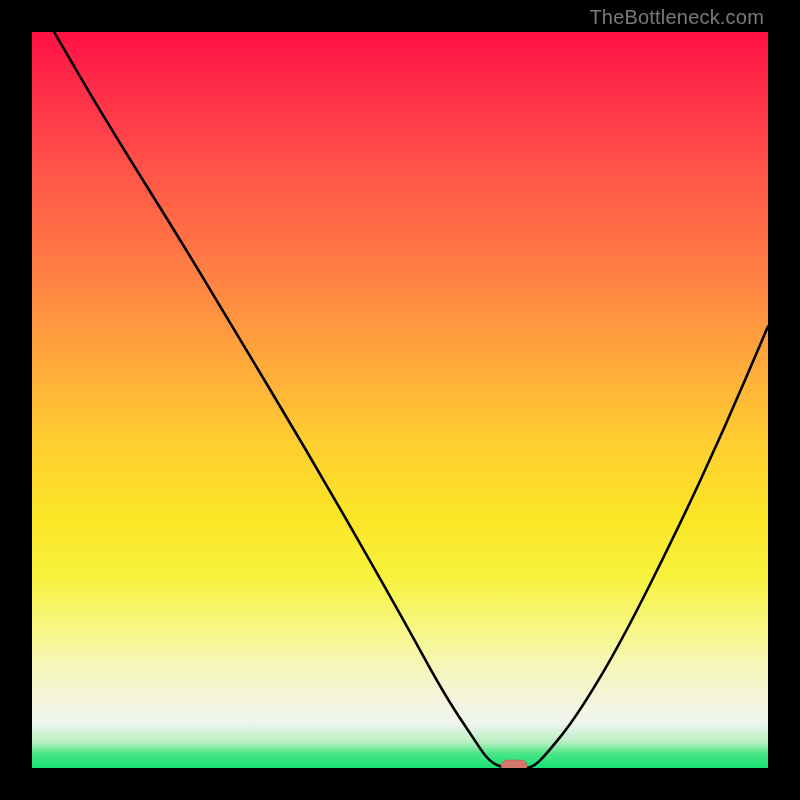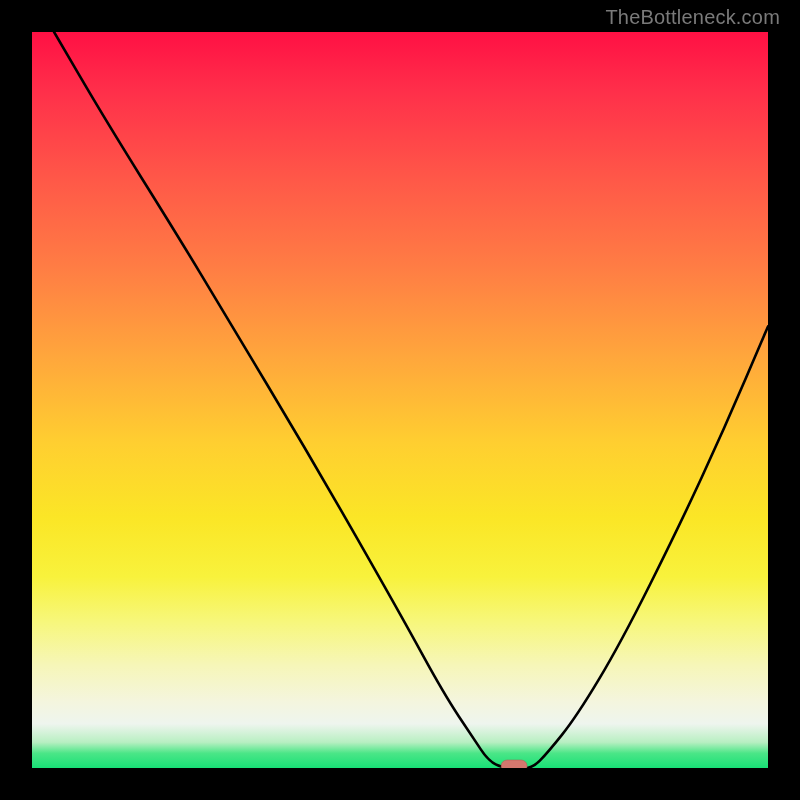--- a/index.html
+++ b/index.html
@@ -49,21 +49,21 @@
   .curve {
     position: absolute;
     inset: 0;
     width: 100%;
     height: 100%;
     pointer-events: none;
   }
   .watermark {
     position: absolute;
     top: 6px;
-    right: 20px;
+    right: 36px;
     color: #7a7a7a;
     font-size: 20px;
     letter-spacing: 0.2px;
     user-select: none;
     margin-left: 37px;
   }
 </style>
 </head>
 <body>
 

